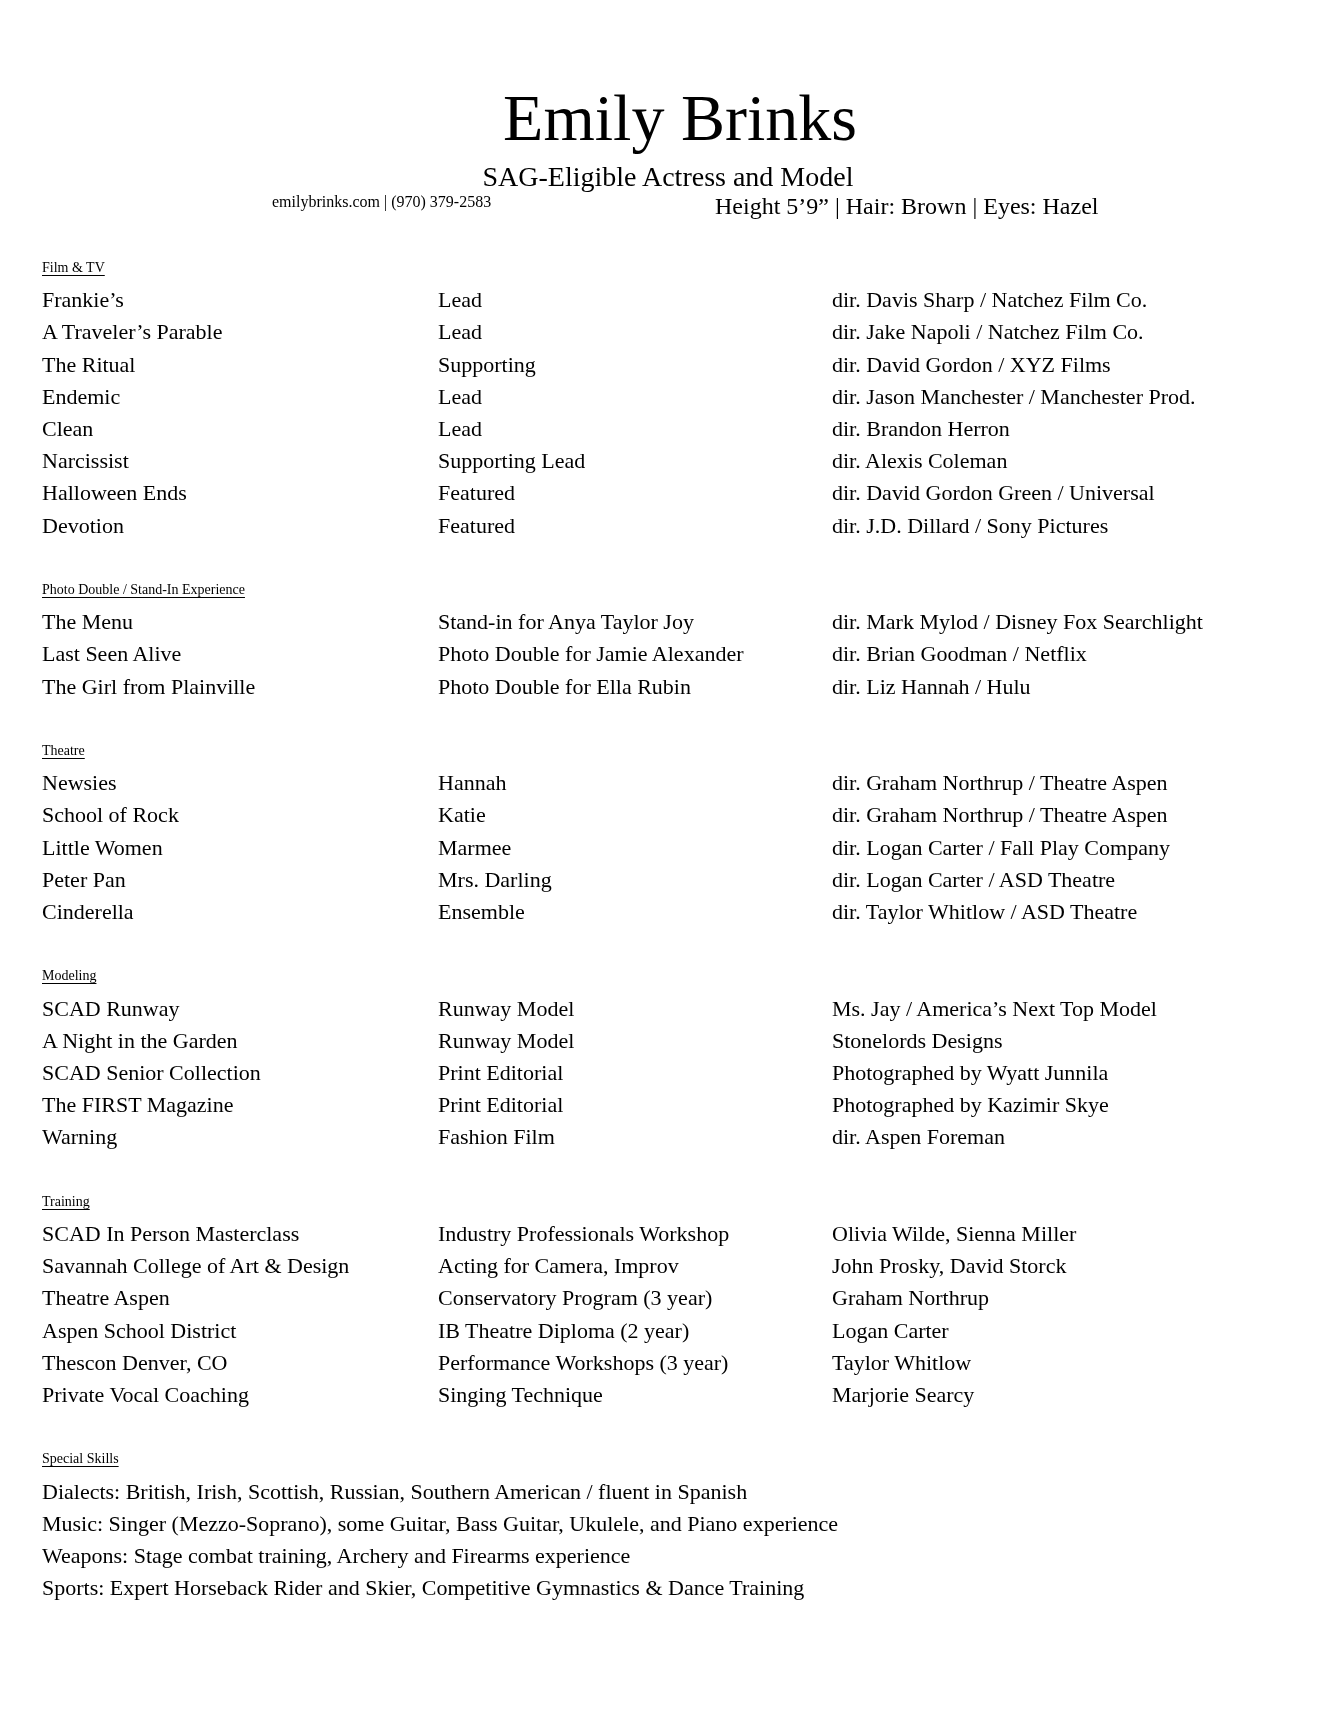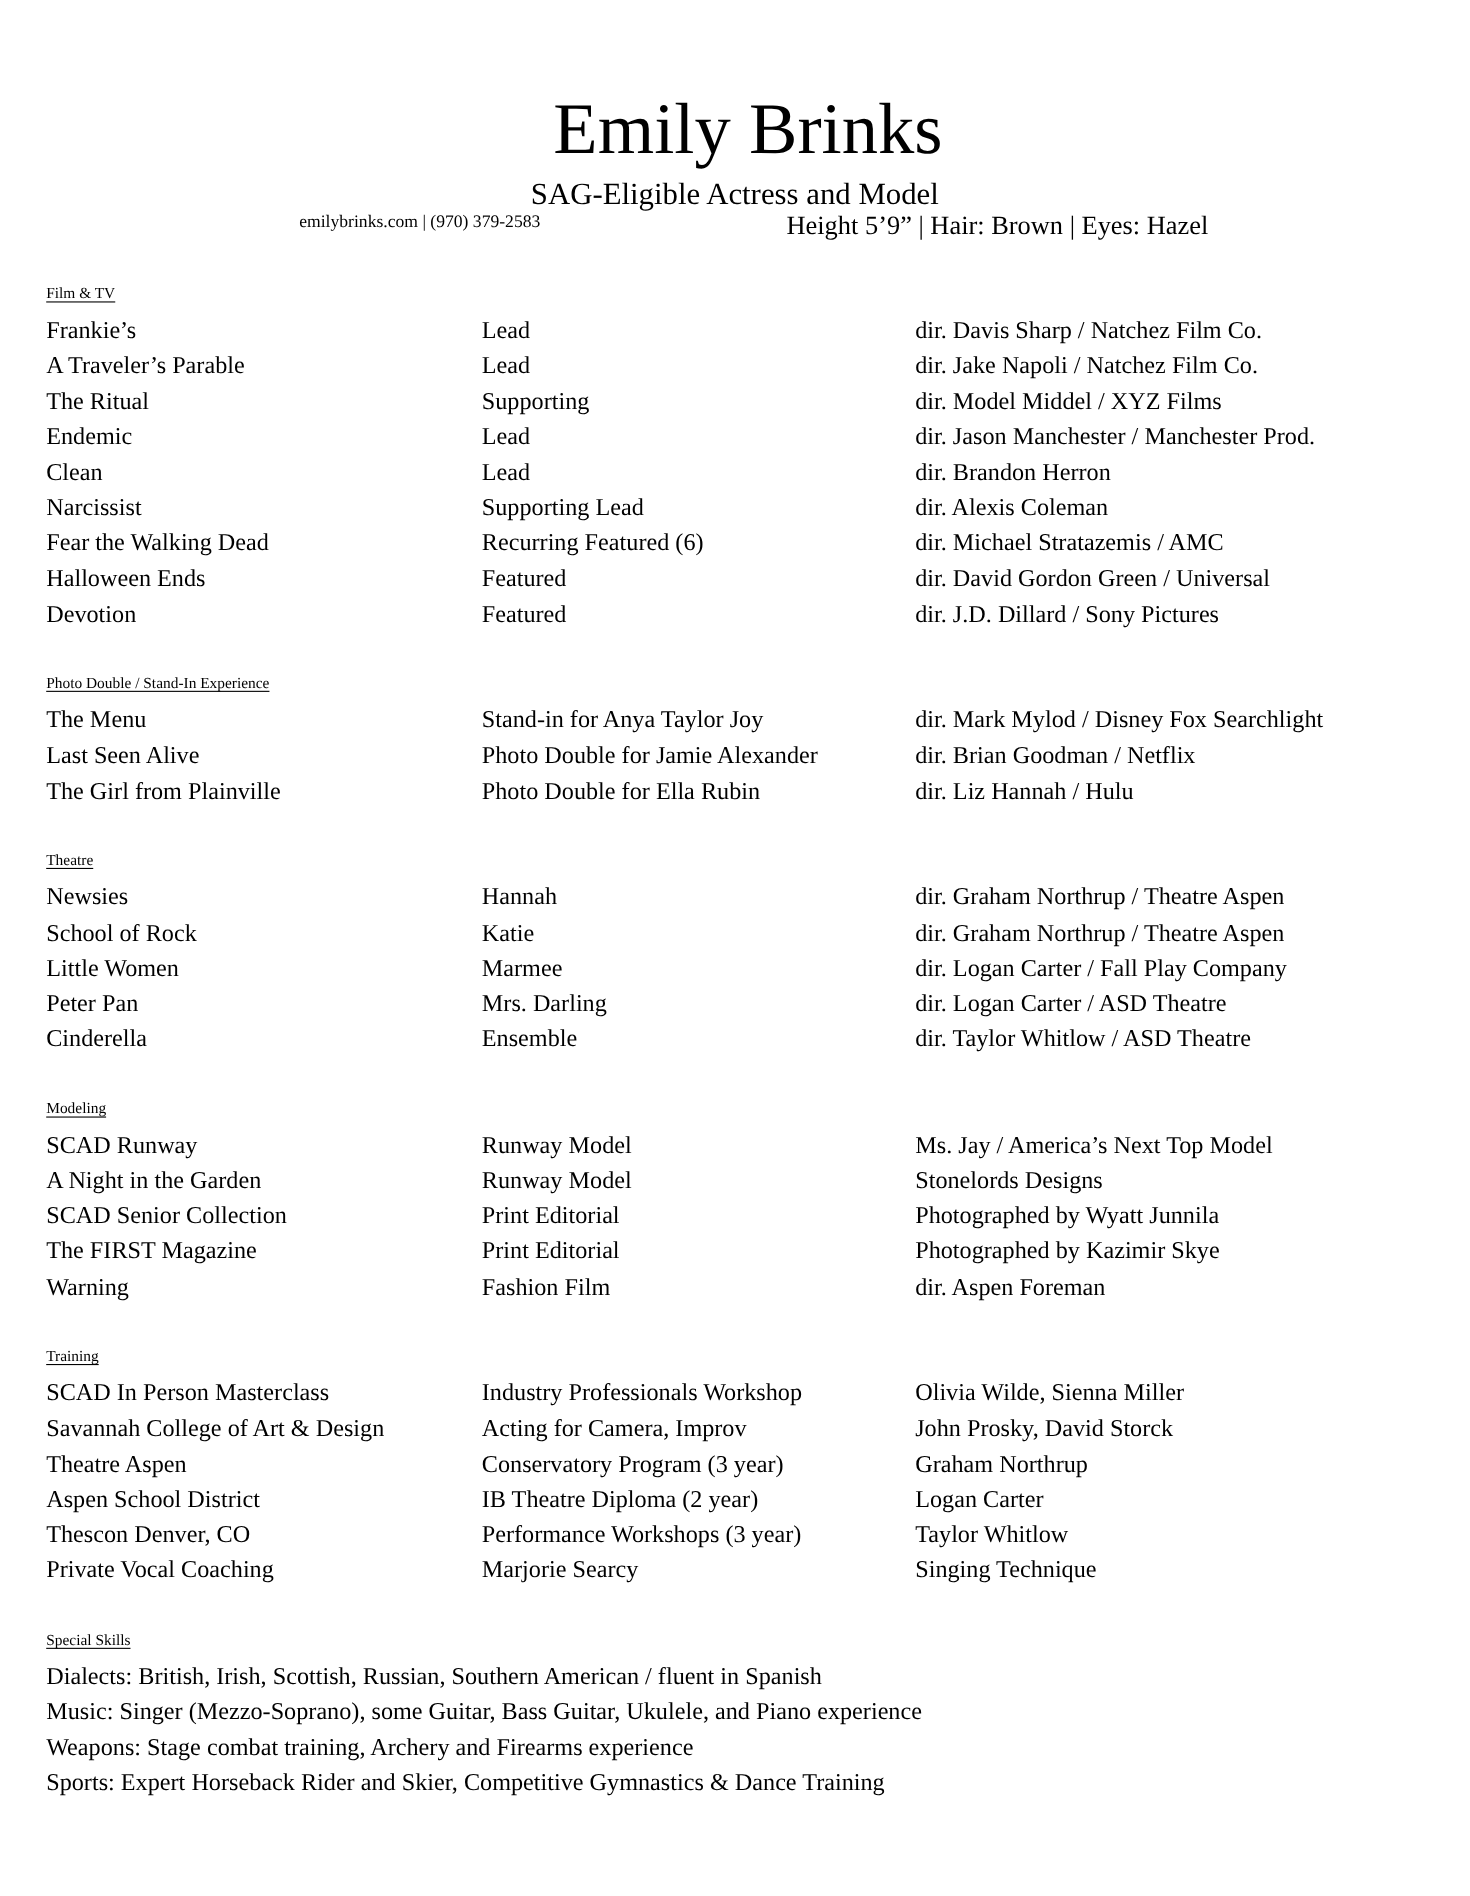--- a/index.html
+++ b/index.html
@@ -104,43 +104,38 @@
           <div class="cell">dir. Davis Sharp / Natchez Film Co.</div>
         </div>
         <div class="row">
           <div class="cell">A Traveler’s Parable</div>
           <div class="cell">Lead</div>
           <div class="cell">dir. Jake Napoli / Natchez Film Co.</div>
         </div>
         <div class="row">
           <div class="cell">The Ritual</div>
           <div class="cell">Supporting</div>
-          <div class="cell">dir. Model Middel / XYZ Films</div>
+          <div class="cell">dir. David Gordon / XYZ Films</div>
         </div>
         <div class="row">
           <div class="cell">Endemic</div>
           <div class="cell">Lead</div>
           <div class="cell">dir. Jason Manchester / Manchester Prod.</div>
         </div>
         <div class="row">
           <div class="cell">Clean</div>
           <div class="cell">Lead</div>
           <div class="cell">dir. Brandon Herron</div>
         </div>
         <div class="row">
           <div class="cell">Narcissist</div>
           <div class="cell">Supporting Lead</div>
           <div class="cell">dir. Alexis Coleman</div>
         </div>
         <div class="row">
-          <div class="cell">Fear the Walking Dead</div>
-          <div class="cell">Recurring Featured (6)</div>
-          <div class="cell">dir. Michael Stratazemis / AMC</div>
-        </div>
-        <div class="row">
           <div class="cell">Halloween Ends</div>
           <div class="cell">Featured</div>
           <div class="cell">dir. David Gordon Green / Universal</div>
         </div>
         <div class="row">
           <div class="cell">Devotion</div>
           <div class="cell">Featured</div>
           <div class="cell">dir. J.D. Dillard / Sony Pictures</div>
         </div>
       </section>
@@ -240,22 +235,22 @@
           <div class="cell">IB Theatre Diploma (2 year)</div>
           <div class="cell">Logan Carter</div>
         </div>
         <div class="row">
           <div class="cell">Thescon Denver, CO</div>
           <div class="cell">Performance Workshops (3 year)</div>
           <div class="cell">Taylor Whitlow</div>
         </div>
         <div class="row">
           <div class="cell">Private Vocal Coaching</div>
+          <div class="cell">Singing Technique</div>
           <div class="cell">Marjorie Searcy</div>
-          <div class="cell">Singing Technique</div>
         </div>
       </section>
       <section>
         <h2 class="sec-title">Special Skills</h2>
         <div class="skill-line">Dialects: British, Irish, Scottish, Russian, Southern American / fluent in Spanish</div>
         <div class="skill-line">Music: Singer (Mezzo-Soprano), some Guitar, Bass Guitar, Ukulele, and Piano experience</div>
         <div class="skill-line">Weapons: Stage combat training, Archery and Firearms experience</div>
         <div class="skill-line">Sports: Expert Horseback Rider and Skier, Competitive Gymnastics &amp; Dance Training</div>
       </section>
     </main>

